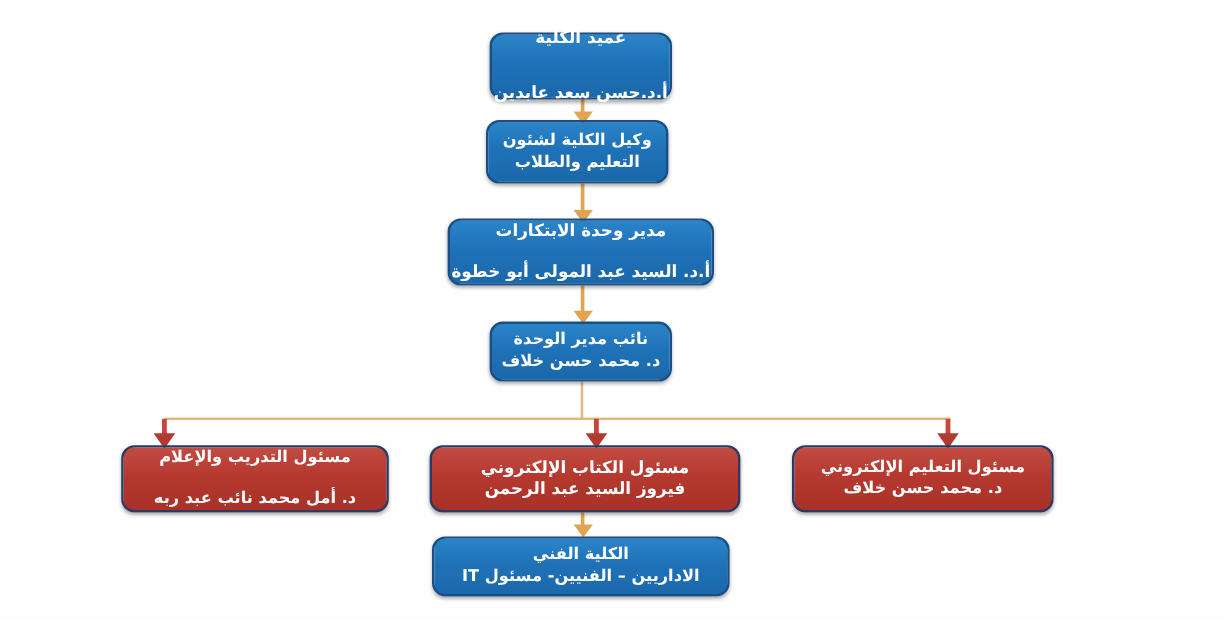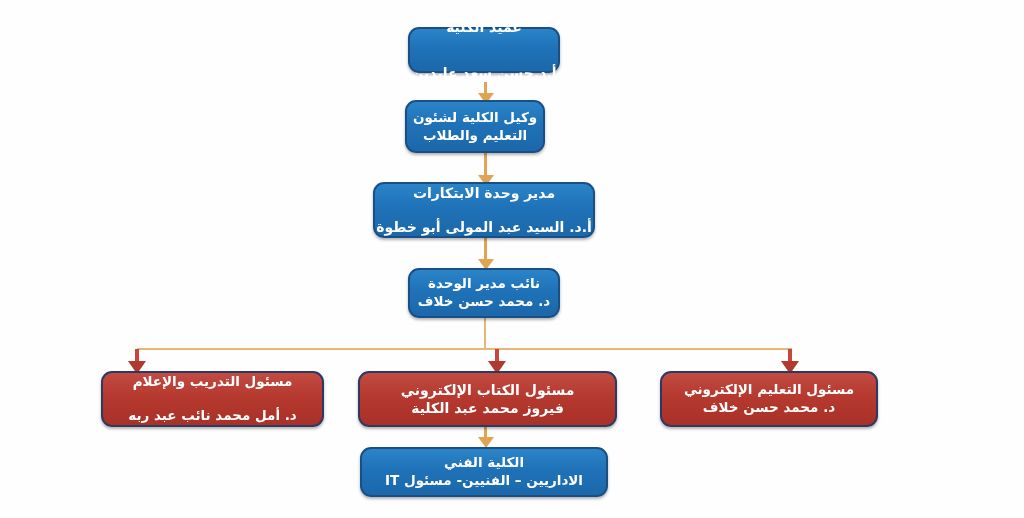--- a/index.html
+++ b/index.html
@@ -104,26 +104,26 @@
 
   <div class="stem" style="left:495px; top:349px; height:14px;"></div>
   <div class="arrow red" style="left:488px; top:361px;"></div>
 
   <div class="stem" style="left:788px; top:349px; height:14px;"></div>
   <div class="arrow red" style="left:781px; top:361px;"></div>
 
   <div class="stem tan" style="left:484px; top:427px; height:12px;"></div>
   <div class="arrow tan" style="left:478px; top:437px;"></div>
 
-  <div class="node blue" style="left:408px; top:27px; width:152px; height:46px; font-size:14px;gap:28px;">
+  <div class="node blue" style="left:408px; top:27px; width:152px; height:56px; font-size:14px;gap:28px;">
     <span class="line">عميد الكلية</span>
     <span class="line">أ.د.حسن سعد عابدين</span>
   </div>
 
-  <div class="node blue" style="left:405px; top:100px; width:140px; height:53px; font-size:13.5px;">
+  <div class="node blue" style="left:405px; top:100px; width:152px; height:53px; font-size:13.5px;">
     <span class="line">وكيل الكلية لشئون</span>
     <span class="line">التعليم والطلاب</span>
   </div>
 
   <div class="node blue" style="left:373px; top:182px; width:222px; height:56px; font-size:14px;gap:16px;">
     <span class="line">مدير وحدة الابتكارات</span>
     <span class="line">أ.د. السيد عبد المولى أبو خطوة</span>
   </div>
 
   <div class="node blue" style="left:408px; top:268px; width:152px; height:50px; font-size:13.5px;">
@@ -131,21 +131,21 @@
     <span class="line">د. محمد حسن خلاف</span>
   </div>
 
   <div class="node red" style="left:101px; top:371px; width:223px; height:56px; font-size:13.5px;justify-content:space-between;">
     <span class="line">مسئول التدريب والإعلام</span>
     <span class="line">د. أمل محمد نائب عبد ربه</span>
   </div>
 
   <div class="node red" style="left:358px; top:371px; width:259px; height:56px; font-size:14px;">
     <span class="line">مسئول الكتاب الإلكتروني</span>
-    <span class="line">فيروز محمد عبد الكلية</span>
+    <span class="line">فيروز السيد عبد الرحمن</span>
   </div>
 
   <div class="node red" style="left:660px; top:371px; width:218px; height:56px; font-size:13.5px;">
     <span class="line">مسئول التعليم الإلكتروني</span>
     <span class="line">د. محمد حسن خلاف</span>
   </div>
 
   <div class="node blue" style="left:360px; top:447px; width:248px; height:50px; font-size:13.5px;">
     <span class="line">الكلية الفني</span>
     <span class="line">الاداريين – الفنيين- مسئول IT</span>

